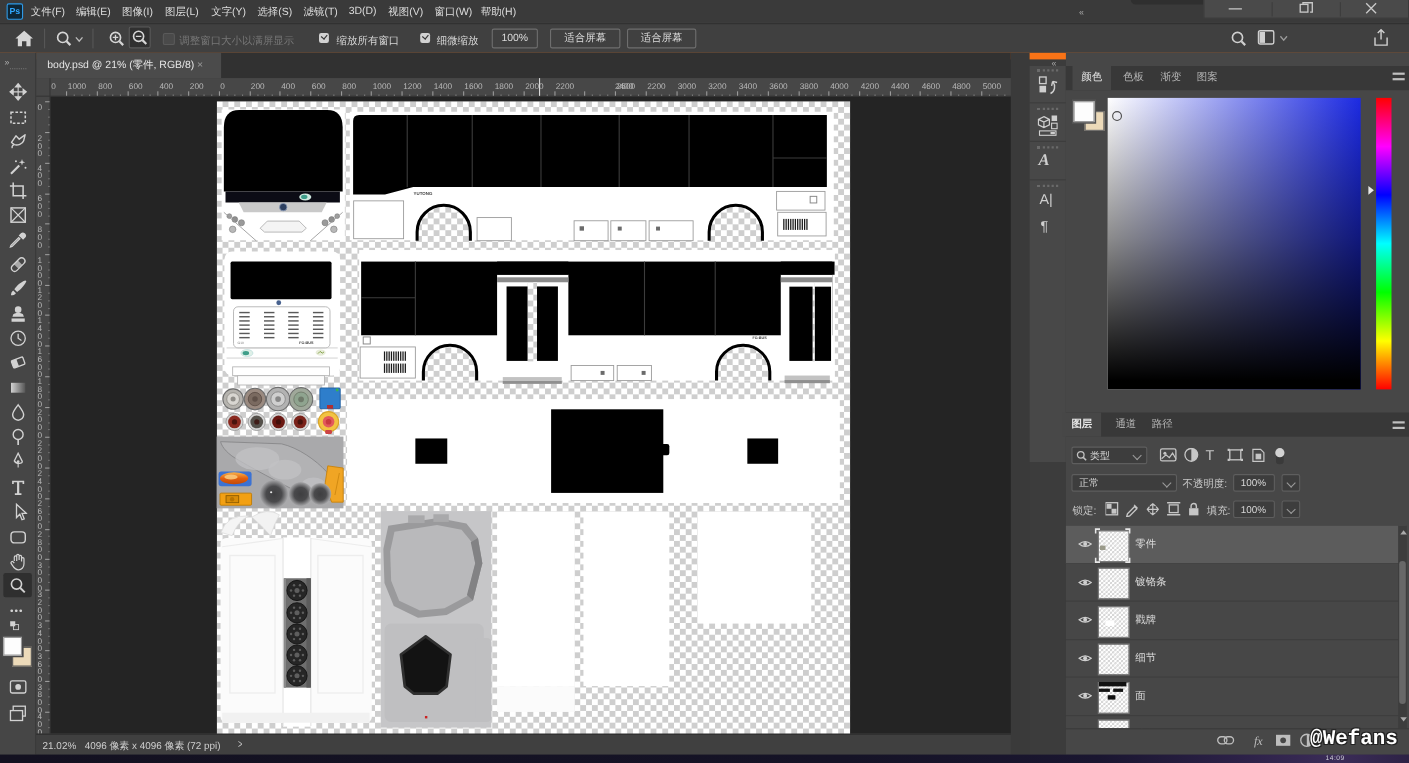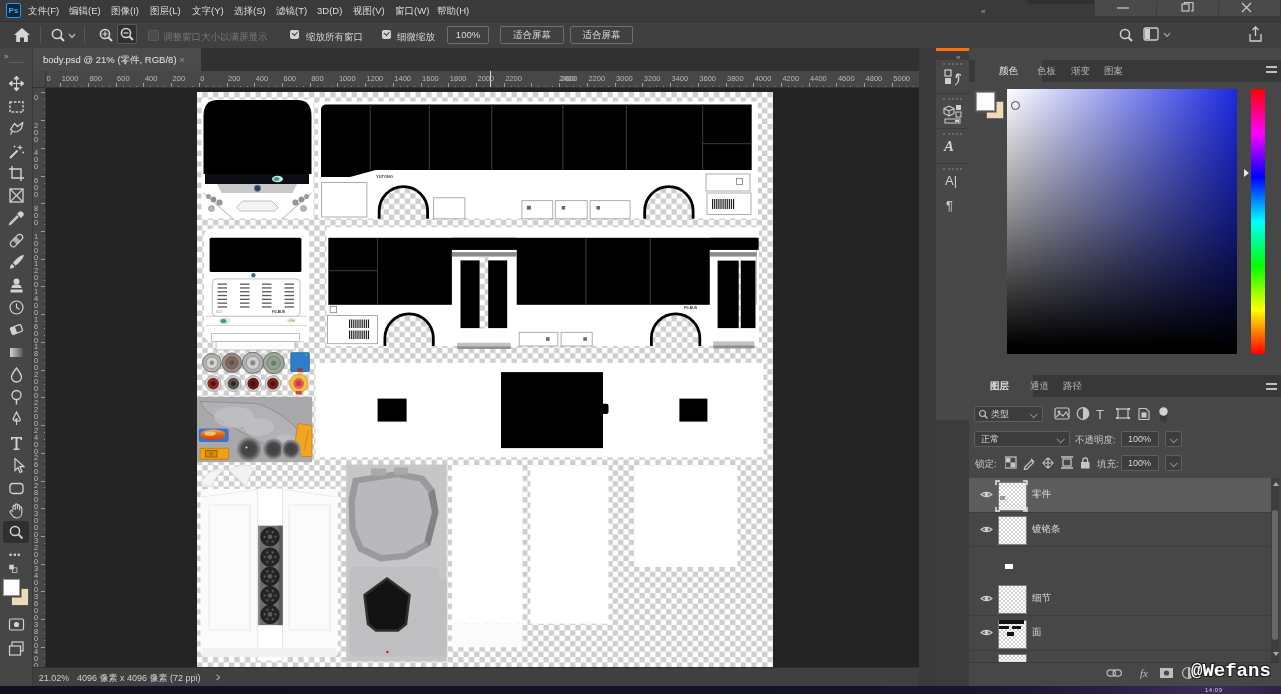--- a/index.html
+++ b/index.html
@@ -4,21 +4,21 @@
 html,body{margin:0;padding:0;background:#242424;}
 #app{position:relative;width:1281px;height:694px;overflow:hidden;font-family:"Liberation Sans",sans-serif;background:#3c3c3c;}
 .abs{position:absolute;}
 
 #menubar{left:0;top:0;width:1281px;height:20px;background:#3a3a3a;color:#dedede;font-size:9.5px;}
 #menubar .mi{position:absolute;top:5px;white-space:nowrap;}
 #pslogo{left:6px;top:3px;width:13px;height:13px;background:#0d2636;border:1px solid #2e99e6;border-radius:2px;color:#31a8ff;font-size:8px;font-weight:bold;text-align:center;line-height:13px;}
 #topdark{left:1028px;top:0;width:253px;height:4px;background:#2f2f2f;border-bottom-left-radius:4px;}
 #winbtns{left:1094px;top:0;width:187px;height:17px;background:#4a4a4a;border:1px solid #3a3a3a;border-top:none;box-sizing:border-box;}
 #winbtns .sep{position:absolute;top:2px;width:1px;height:13px;background:#3c3c3c;}
-#optbar{left:0;top:21px;width:1281px;height:26px;background:#404040;border-top:1px solid #303030;border-bottom:3px solid #f97316;box-sizing:content-box;color:#d6d6d6;font-size:9.5px;}
+#optbar{left:0;top:21px;width:1281px;height:26px;background:#404040;border-top:1px solid #303030;border-bottom:6px solid #f97316;box-sizing:content-box;color:#d6d6d6;font-size:9.5px;}
 #optbar .vsep{position:absolute;top:4px;width:1px;height:18px;background:#565656;}
 .obtn{position:absolute;border:1px solid #6e6e6e;border-radius:2px;color:#dcdcdc;font-size:9.5px;text-align:center;}
 .chk{position:absolute;width:9px;height:9px;background:#d2d2d2;border-radius:2px;}
 .chk:after{content:"";position:absolute;left:1.5px;top:0.5px;width:4px;height:2.5px;border-left:1.6px solid #333;border-bottom:1.6px solid #333;transform:rotate(-50deg);}
 .chkoff{position:absolute;width:9px;height:9px;background:#4a4a4a;border:1px solid #5a5a5a;border-radius:2px;}
 
 #toolbar{left:0;top:48px;width:33px;height:638px;background:#464646;border-right:1px solid #393939;box-sizing:border-box;}
 #toolbar svg{position:absolute;left:8px;}
 .tsel{position:absolute;left:3px;width:26px;height:22px;background:#2f2f2f;border-radius:2px;}
 
@@ -36,21 +36,21 @@
 .vnum{position:absolute;left:1px;color:#b9b9b9;font-size:7.5px;line-height:7px;width:10px;text-align:left;}
 
 #docarea{left:46px;top:88px;width:873px;height:579px;background:#242424;}
 
 #statusbar{left:33px;top:667px;width:886px;height:19px;background:#404040;border-top:1px solid #2e2e2e;box-sizing:border-box;color:#c8c8c8;font-size:9px;}
 
 #gapcol{left:919px;top:48px;width:17px;height:638px;background:#3a3a3a;}
 #iconstrip{left:936px;top:60px;width:33px;height:360px;background:#484848;}
 #rightpanels{left:969px;top:48px;width:312px;height:638px;background:#474747;}
 .phead{position:absolute;left:0;width:312px;height:22px;background:#383838;}
-.ptab{position:absolute;top:0;height:22px;line-height:22px;font-size:9.5px;color:#b4b4b4;padding:0 24px;}
+.ptab{position:absolute;top:0;height:22px;line-height:22px;font-size:9.5px;color:#b4b4b4;padding:0 8px;}
 .ptab.act{background:#474747;color:#e4e4e4;}
 .dd{position:absolute;background:#3d3d3d;border:1px solid #5e5e5e;border-radius:2px;color:#d8d8d8;font-size:9px;box-sizing:border-box;}
 .lrow{position:absolute;left:0;width:309px;height:34.5px;border-bottom:1px solid #3e3e3e;box-sizing:border-box;}
 .lthumb{position:absolute;left:29px;top:3.5px;width:27px;height:27px;background:
  linear-gradient(45deg,#d2d2d2 25%,transparent 25%,transparent 75%,#d2d2d2 75%),
  linear-gradient(45deg,#d2d2d2 25%,#fff 25%,#fff 75%,#d2d2d2 75%);
  background-size:4px 4px;background-position:0 0,2px 2px;border:1px solid #7c7c7c;}
 .lname{position:absolute;left:63px;top:10px;font-size:9.5px;color:#dcdcdc;}
 .eye{position:absolute;left:11px;top:12px;}
 .cv{position:absolute;right:6px;top:4px;width:4.5px;height:4.5px;border-right:1.3px solid #9a9a9a;border-bottom:1.3px solid #9a9a9a;transform:rotate(45deg);}
@@ -979,20 +979,28 @@
         <div class="lname">镀铬条</div>
       </div>
 <div class="lrow" style="top:430.0px;background:#5c5c5c;">
         <svg class="eye" width="13" height="9">
           <path d="M1 4.5 Q6.5 0.2 12 4.5 Q6.5 8.8 1 4.5 z" fill="none" stroke="#cfcfcf" stroke-width="1.1"></path>
           <circle cx="6.5" cy="4.5" r="1.8" fill="#cfcfcf"></circle>
         </svg>
         <div class="lthumb"></div>
         <div class="lname">零件</div>
       </div>
+<div class="lrow" style="top:499.0px;">
+        <svg class="eye" width="13" height="9">
+          <path d="M1 4.5 Q6.5 0.2 12 4.5 Q6.5 8.8 1 4.5 z" fill="none" stroke="#cfcfcf" stroke-width="1.1"></path>
+          <circle cx="6.5" cy="4.5" r="1.8" fill="#cfcfcf"></circle>
+        </svg>
+        <div class="lthumb"></div>
+        <div class="lname">戳牌</div>
+      </div>
 <div class="lrow" style="top:533.5px;">
         <svg class="eye" width="13" height="9">
           <path d="M1 4.5 Q6.5 0.2 12 4.5 Q6.5 8.8 1 4.5 z" fill="none" stroke="#cfcfcf" stroke-width="1.1"></path>
           <circle cx="6.5" cy="4.5" r="1.8" fill="#cfcfcf"></circle>
         </svg>
         <div class="lthumb"></div>
         <div class="lname">细节</div>
       </div>
 <div class="lrow" style="top:568.0px;">
         <svg class="eye" width="13" height="9">

